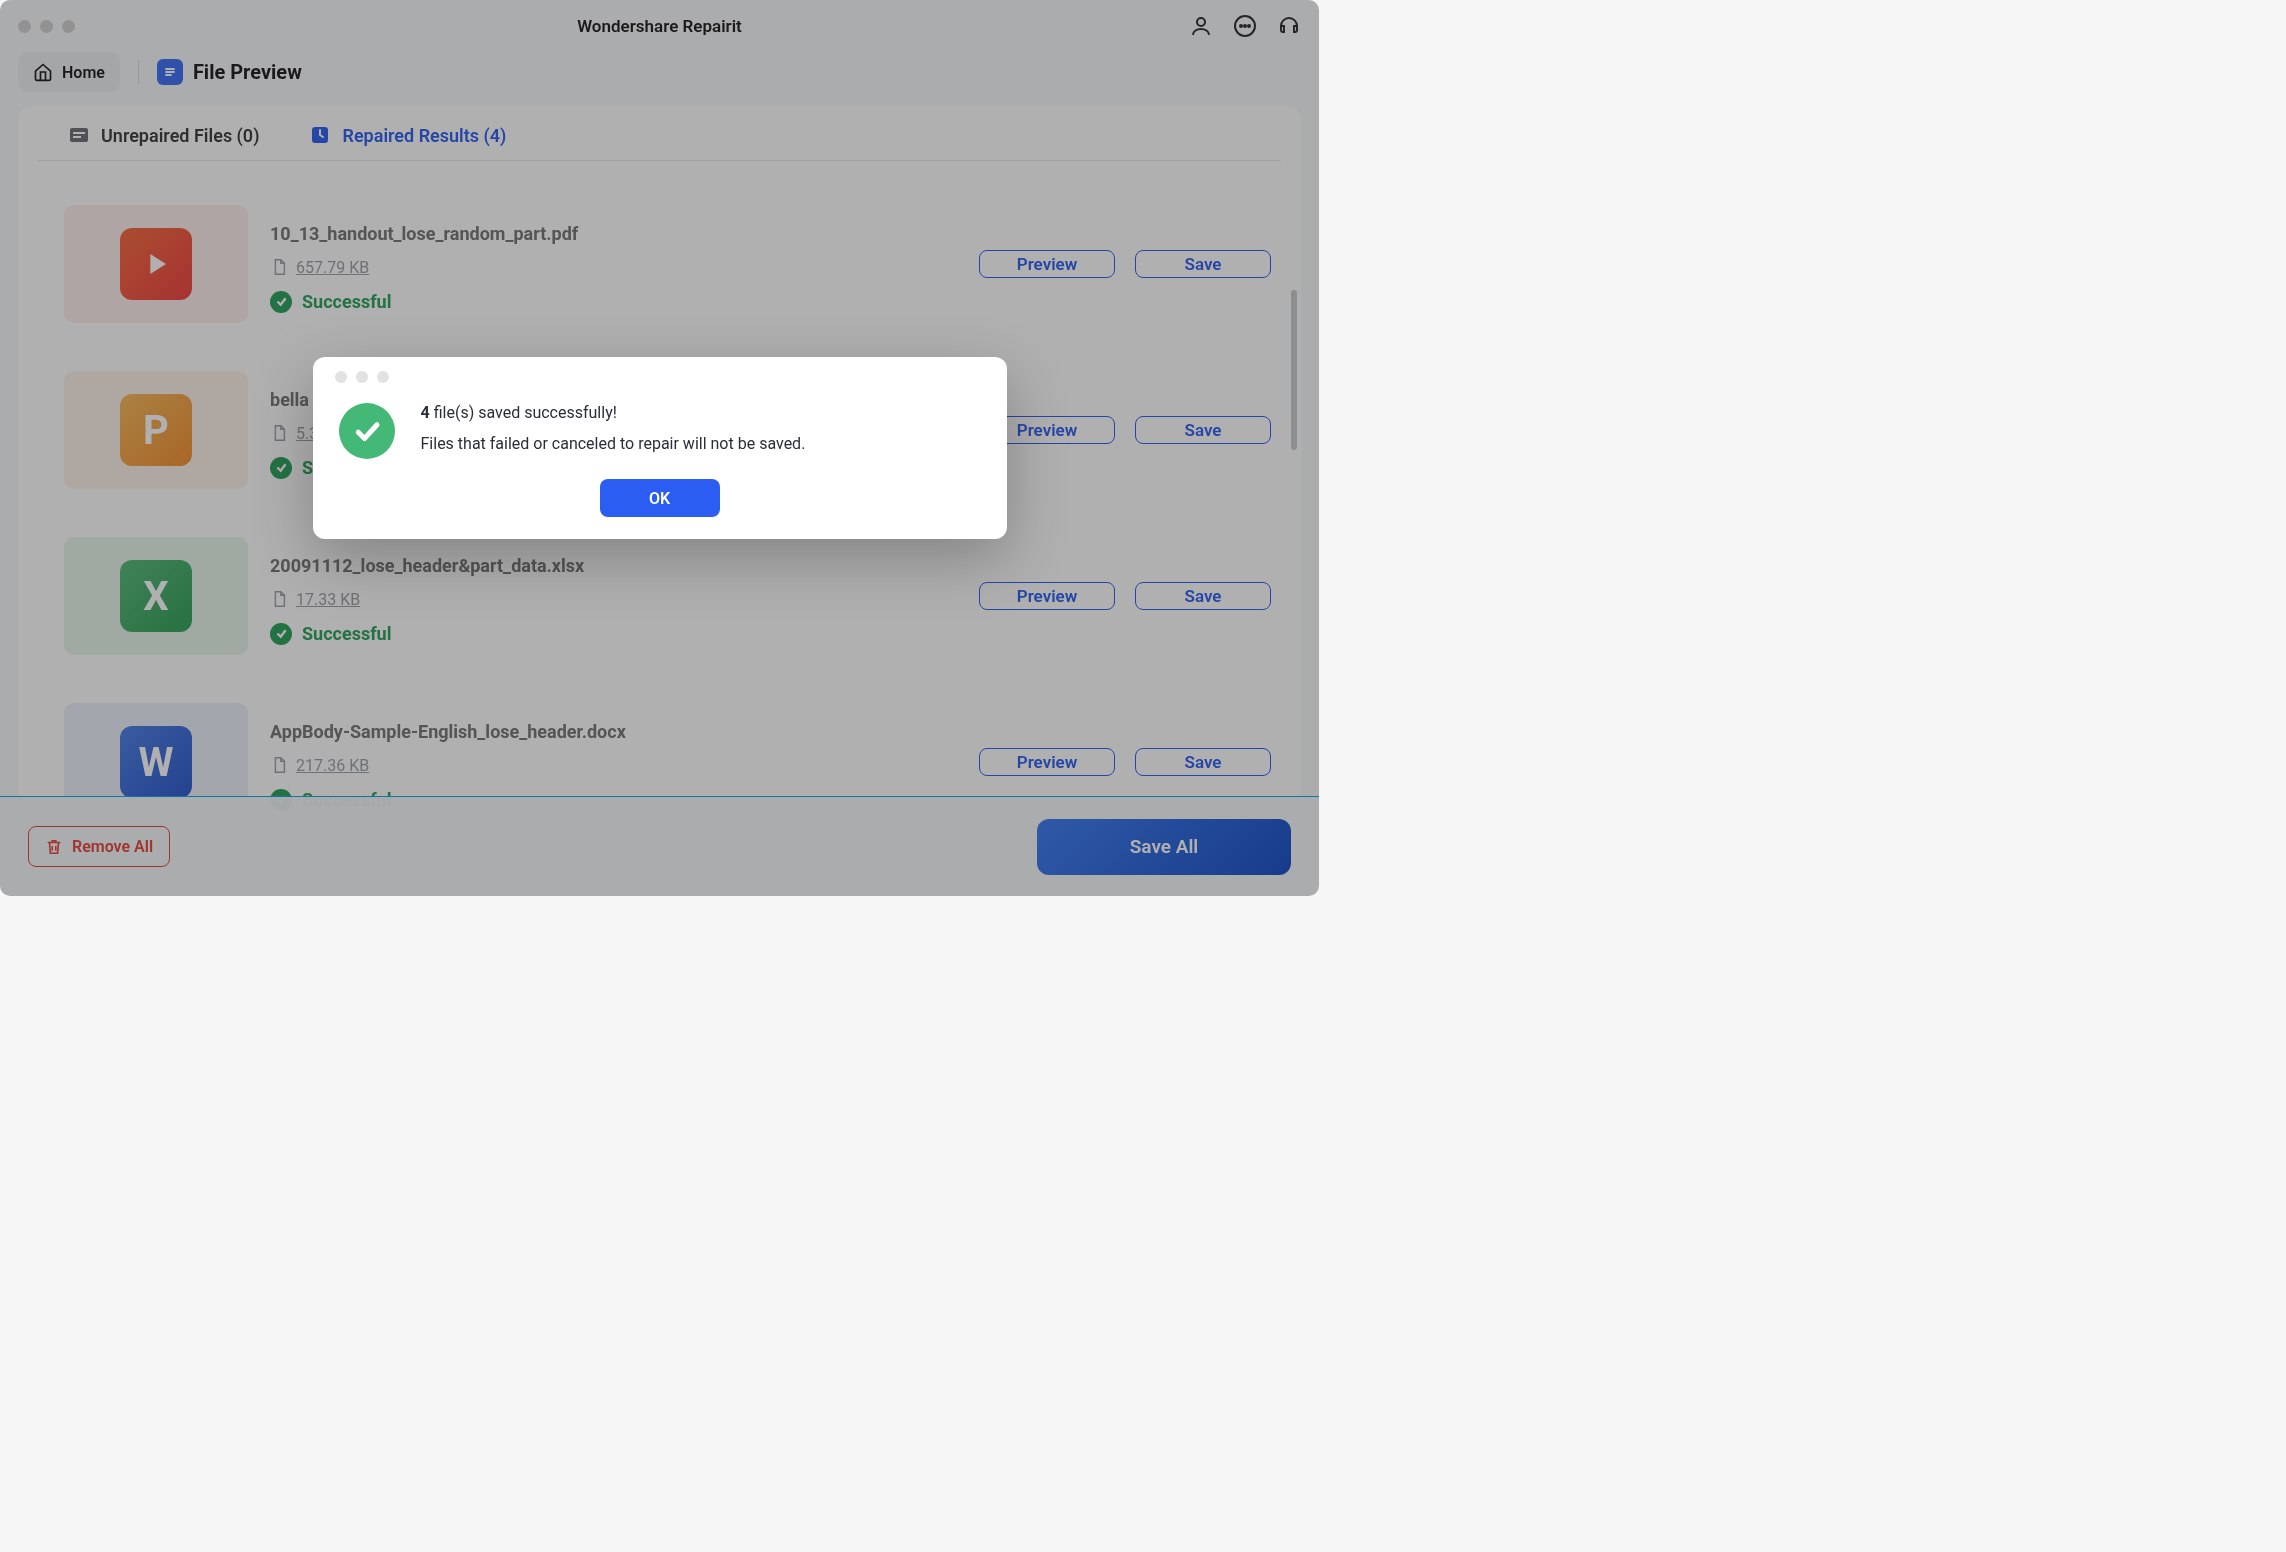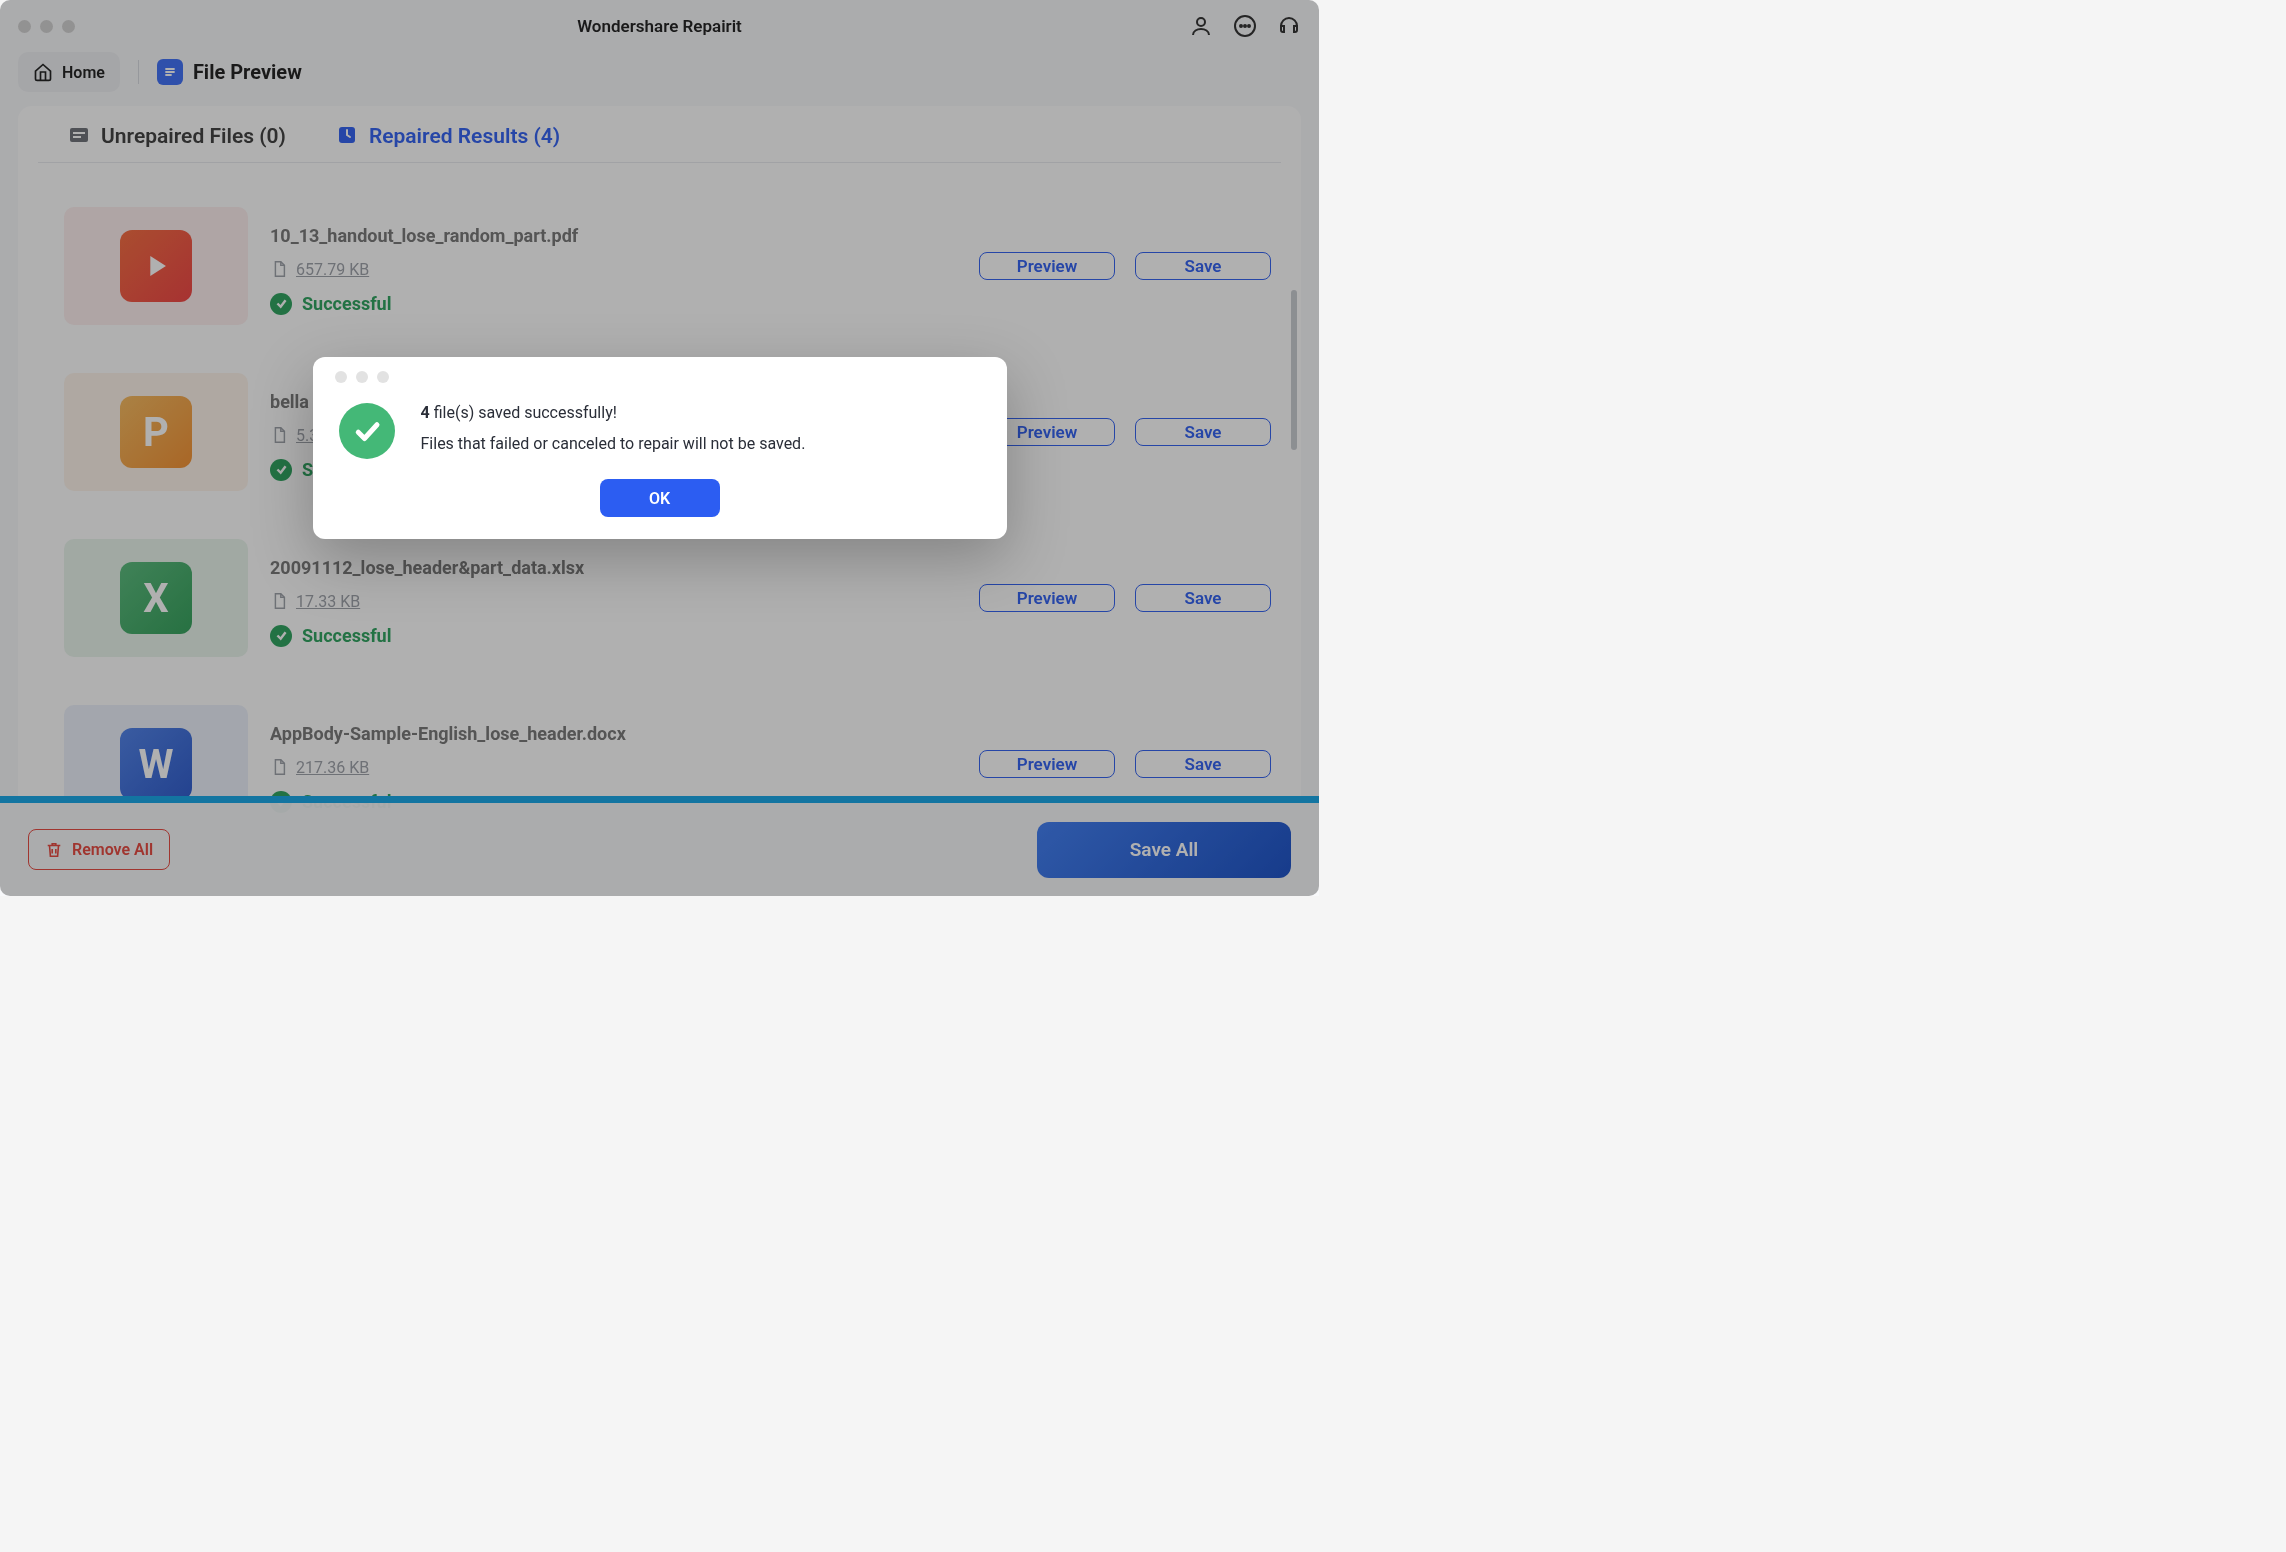--- a/index.html
+++ b/index.html
@@ -22,21 +22,21 @@
 
 .bc-sep { width: 1px; height: 24px; background: #d8dae0; }
 
 .crumb-item { display: flex; align-items: center; gap: 10px; font-size: 20px; font-weight: 700; color: #1a1a1a; }
 .crumb-icon { width: 26px; height: 26px; background: #3a6cf7; border-radius: 6px; display: flex; align-items: center; justify-content: center; }
 .crumb-icon svg { width: 16px; height: 16px; fill: #fff; }
 
 .panel { flex: 1; margin: 0 18px 18px 18px; background: #fff; border-radius: 14px; display: flex; flex-direction: column; overflow: hidden; position: relative; }
 
 .tabs { display: flex; gap: 50px; padding: 18px 30px 14px 30px; border-bottom: 1px solid #e8eaee; margin: 0 20px; }
-.tab { display: flex; align-items: flex-start; gap: 11px; font-size: 21px; font-weight: 600; color: #3a3a3a; cursor: pointer; }
+.tab { display: flex; align-items: flex-end; gap: 11px; font-size: 18px; font-weight: 600; color: #3a3a3a; cursor: pointer; }
 .tab.active { color: #2c5df2; }
 .tab-icon { width: 22px; height: 22px; display: flex; align-items: center; justify-content: center; }
 .tab svg { width: 22px; height: 22px; }
 
 .file-list { flex: 1; overflow-y: auto; padding: 20px 30px 20px 46px; }
 
 .file-row { display: flex; align-items: center; gap: 22px; padding: 24px 0; }
 .thumb { width: 184px; height: 118px; border-radius: 10px; display: flex; align-items: center; justify-content: center; flex-shrink: 0; }
 .thumb-pdf { background: #fdeeee; }
 .thumb-ppt { background: #fdf3ea; }
@@ -52,21 +52,21 @@
 .file-name { font-size: 18px; font-weight: 700; color: #737373; white-space: nowrap; overflow: hidden; text-overflow: ellipsis; margin-top: 7px; }
 .file-meta { display: flex; align-items: center; gap: 8px; color: #9a9ea6; font-size: 16px; text-decoration: underline; }
 .file-meta svg { width: 18px; height: 18px; }
 .status { display: flex; align-items: center; gap: 10px; color: #27a05a; font-size: 18px; font-weight: 700; }
 .status-icon { width: 22px; height: 22px; background: #27a05a; border-radius: 50%; display: flex; align-items: center; justify-content: center; }
 .status-icon svg { width: 13px; height: 13px; stroke: #fff; fill: none; stroke-width: 3; }
 
 .file-actions { display: flex; gap: 20px; flex-shrink: 0; }
 .btn-outline { width: 136px; height: 28px; border: 1.5px solid #2c5df2; background: transparent; color: #2c5df2; border-radius: 8px; font-size: 17px; font-weight: 600; cursor: pointer; }
 
-.footer { position: absolute; bottom: 0; left: 0; right: 0; height: 100px; background: rgba(248,249,251,0.96); display: flex; align-items: center; justify-content: space-between; padding: 0 28px; border-top: 7px solid #0ea5e9; }
+.footer { position: absolute; bottom: 0; left: 0; right: 0; height: 100px; background: rgba(248,249,251,0.96); display: flex; align-items: center; justify-content: space-between; padding: 0 28px; border-top: 1px solid #0ea5e9; }
 .remove-btn { display: flex; align-items: center; gap: 9px; border: 1.5px solid #e6433a; color: #e6433a; background: transparent; border-radius: 8px; padding: 10px 16px; font-size: 16px; font-weight: 600; cursor: pointer; }
 .remove-btn svg { width: 18px; height: 18px; }
 .saveall-btn { width: 254px; height: 56px; background: linear-gradient(135deg, #3a7af3, #144cc6); color: #fff; border: none; border-radius: 12px; font-size: 19px; font-weight: 600; cursor: pointer; }
 
 .scrollbar-fake { position: absolute; right: 4px; top: 184px; width: 6px; height: 160px; background: #c8ccd2; border-radius: 3px; }
 
 .overlay { position: absolute; inset: 0; background: rgba(30,30,30,0.35); display: flex; align-items: center; justify-content: center; border-radius: 10px; }
 .modal { width: 694px; background: #fff; border-radius: 12px; padding: 14px 22px 22px 22px; box-shadow: 0 20px 60px rgba(0,0,0,0.25); }
 .modal-traffic { display: flex; gap: 9px; margin-bottom: 20px; }
 .modal-traffic .tl-dot { width: 12px; height: 12px; background: #e2e2e2; }

